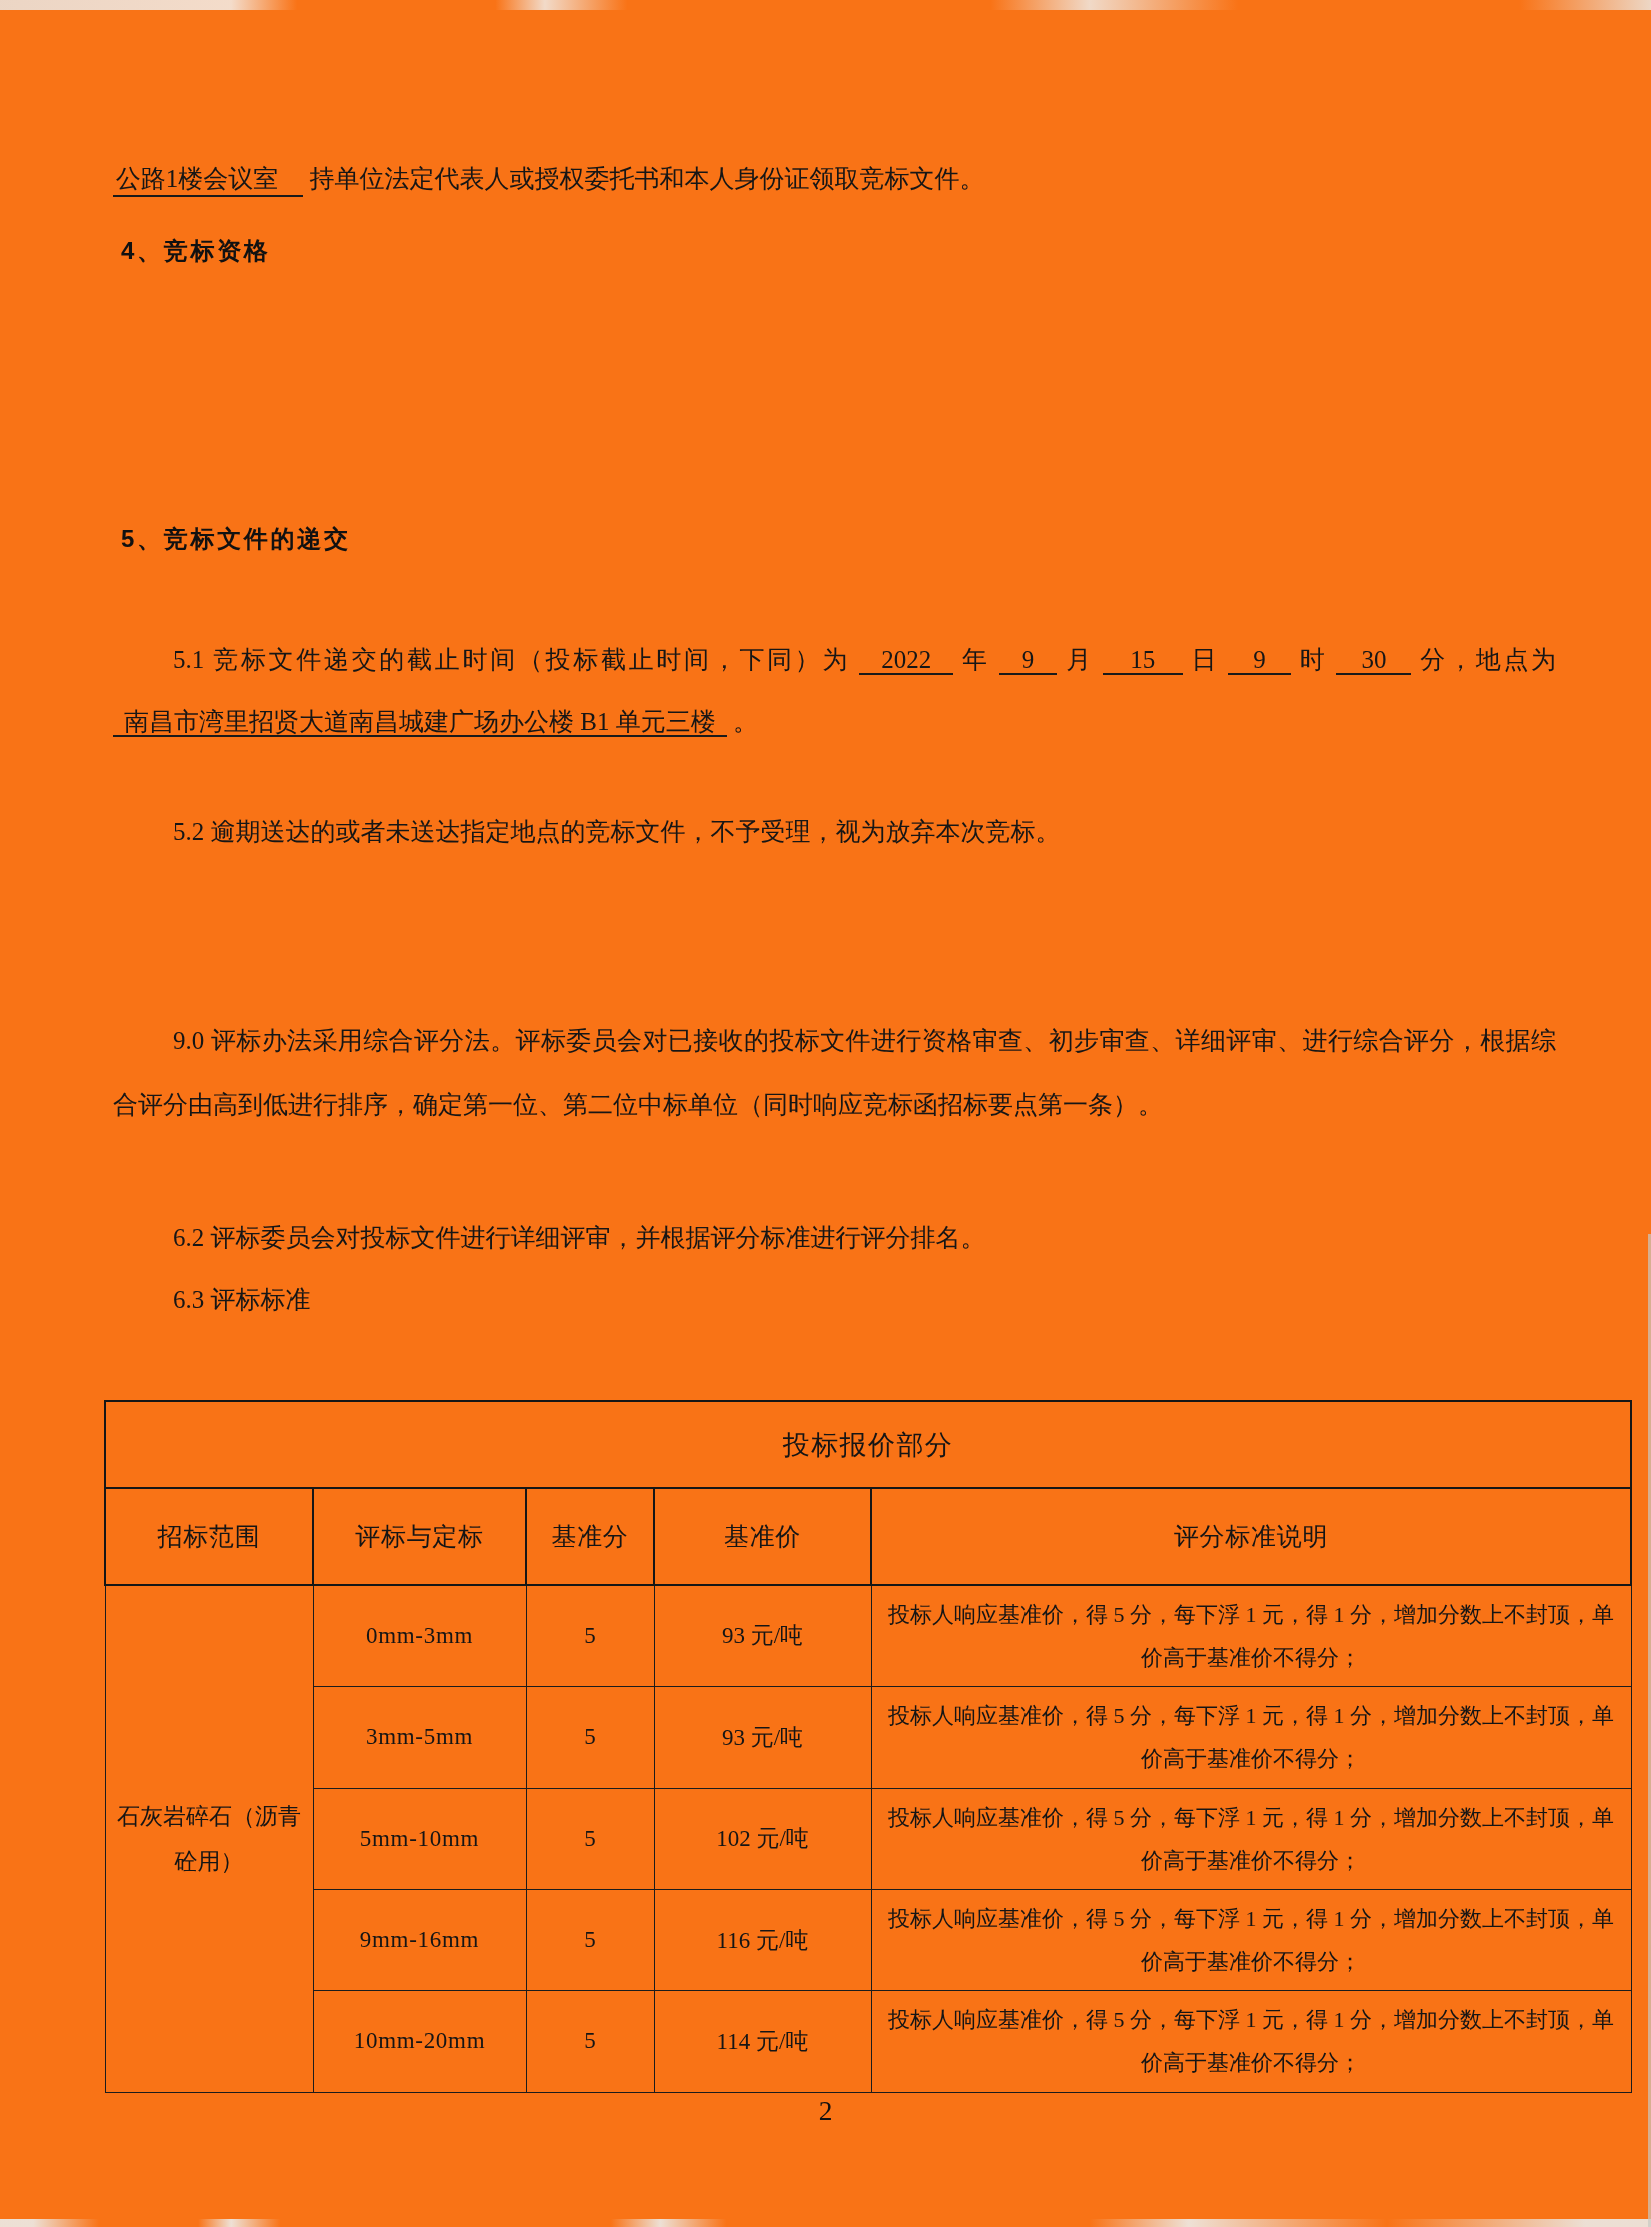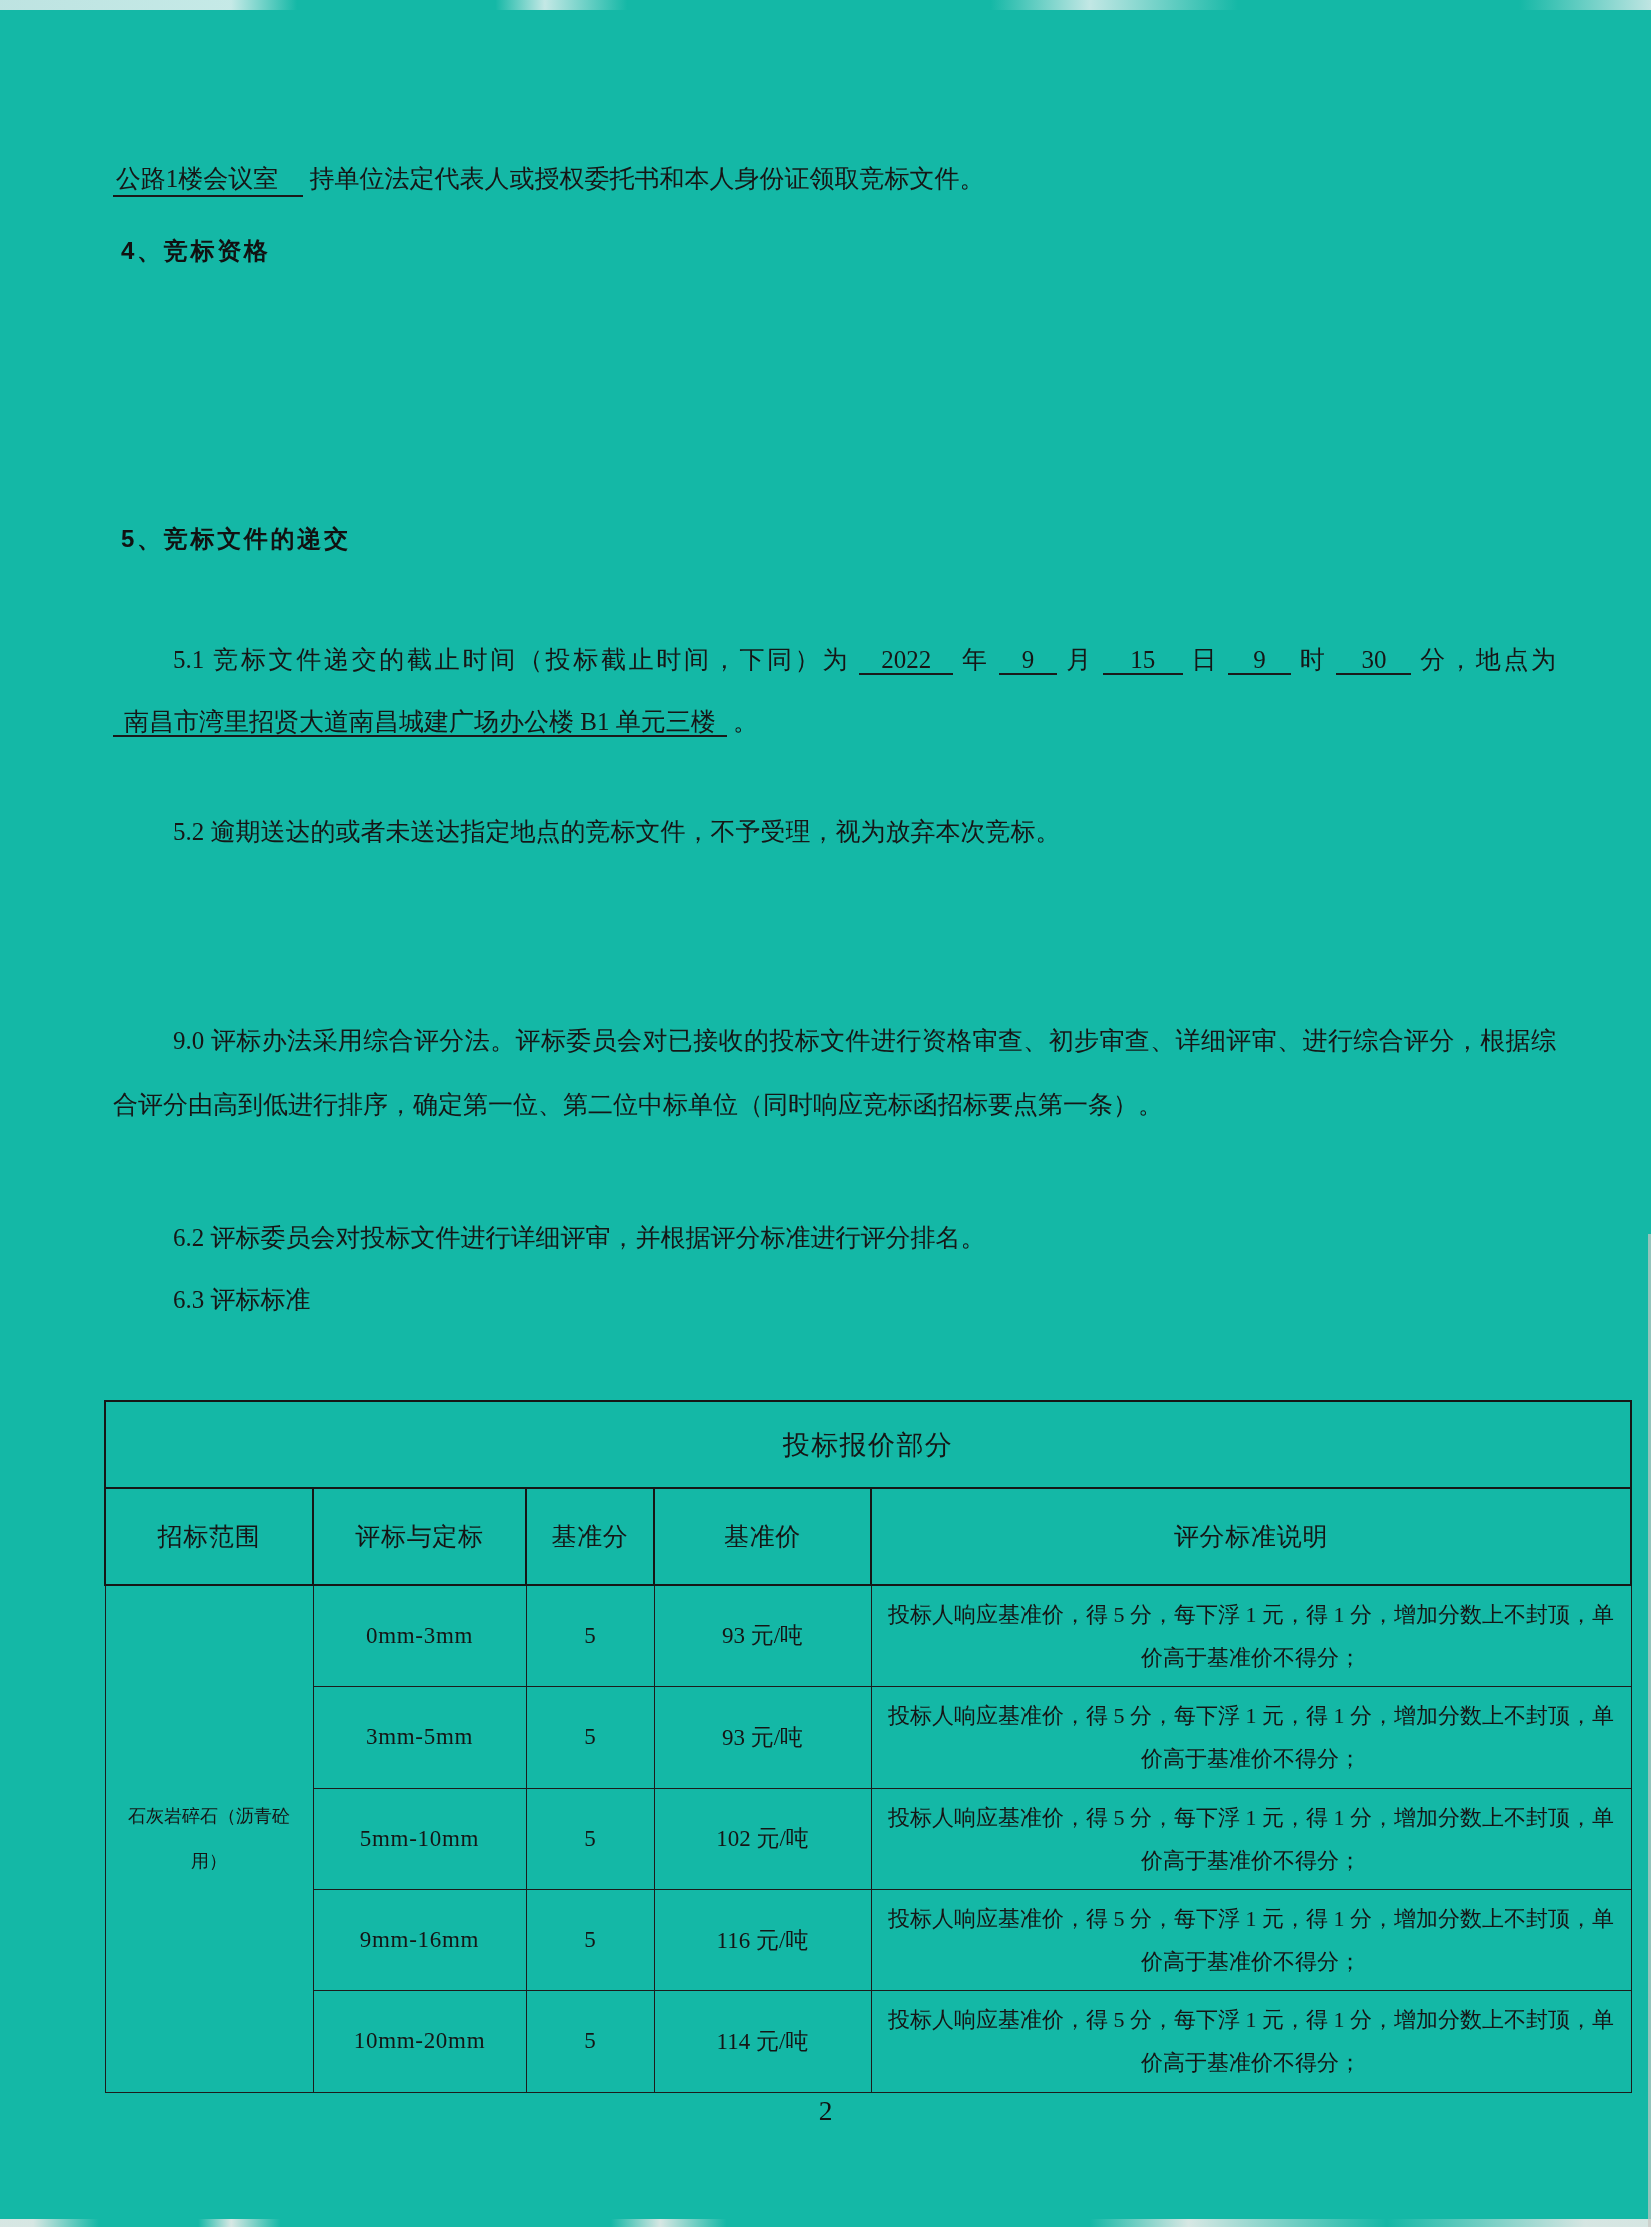--- a/index.html
+++ b/index.html
@@ -4,21 +4,21 @@
 <style>
   html,body{margin:0;padding:0;}
   body{
     width:1651px;height:2227px;
     background:#ffffff;
     font-family:"Liberation Serif","DejaVu Serif",serif;
     color:#161616;
     position:relative;
     overflow:hidden;
   }
-  .page{position:absolute;inset:0;background:#14b8a6;}
+  .page{position:absolute;inset:0;background:#f97316;}
   .block{position:absolute;left:113px;right:95px;}
   .body-text{font-size:25px;line-height:64px;text-align:justify;}
   .indent{text-indent:2.4em;}
   h2.sec{
     font-family:"Liberation Sans","DejaVu Sans",sans-serif;
     font-weight:bold;font-size:24px;line-height:48px;margin:8px;
     letter-spacing:2.7px;color:#111;
   }
   .blank{
     border-bottom:2.1px solid #1a1a1a;
@@ -40,21 +40,21 @@
     padding:2.7px 6.9px;
   }
   .score-table .outer{border:2.1px solid #161616;}
   .tbl-title{height:80px;font-size:27px;font-weight:bold;letter-spacing:1.4px;}
   .tbl-head td{height:89px;font-size:25px;letter-spacing:0.7px;}
   .data-row td{height:95px;}
   .crit{
     text-align:left;font-size:22px;line-height:43px;
     padding:5.5px 12.3px 5.5px 13.7px;
   }
-  .scope-cell{font-size:18px;line-height:45px;padding:0 19px;}
+  .scope-cell{font-size:23px;line-height:45px;padding:0 19px;}
   .mm{font-family:"Liberation Serif","DejaVu Serif",serif;letter-spacing:0.7px;}
   .pagenum{
     position:absolute;left:0;right:0;top:2096px;
     text-align:center;font-size:27.4px;color:#111;
   }
   
   .artifact{position:absolute;pointer-events:none;}
   .art-top{left:0;top:0;width:100%;height:9.6px;
     background:linear-gradient(90deg,#e8eef0 0%,#f2f6f7 14%,transparent 18%,transparent 30%,#f0f4f5 33%,transparent 38%,transparent 60%,#eef3f4 66%,transparent 75%,transparent 92%,#eaf0f1 100%);
     opacity:.8;}

